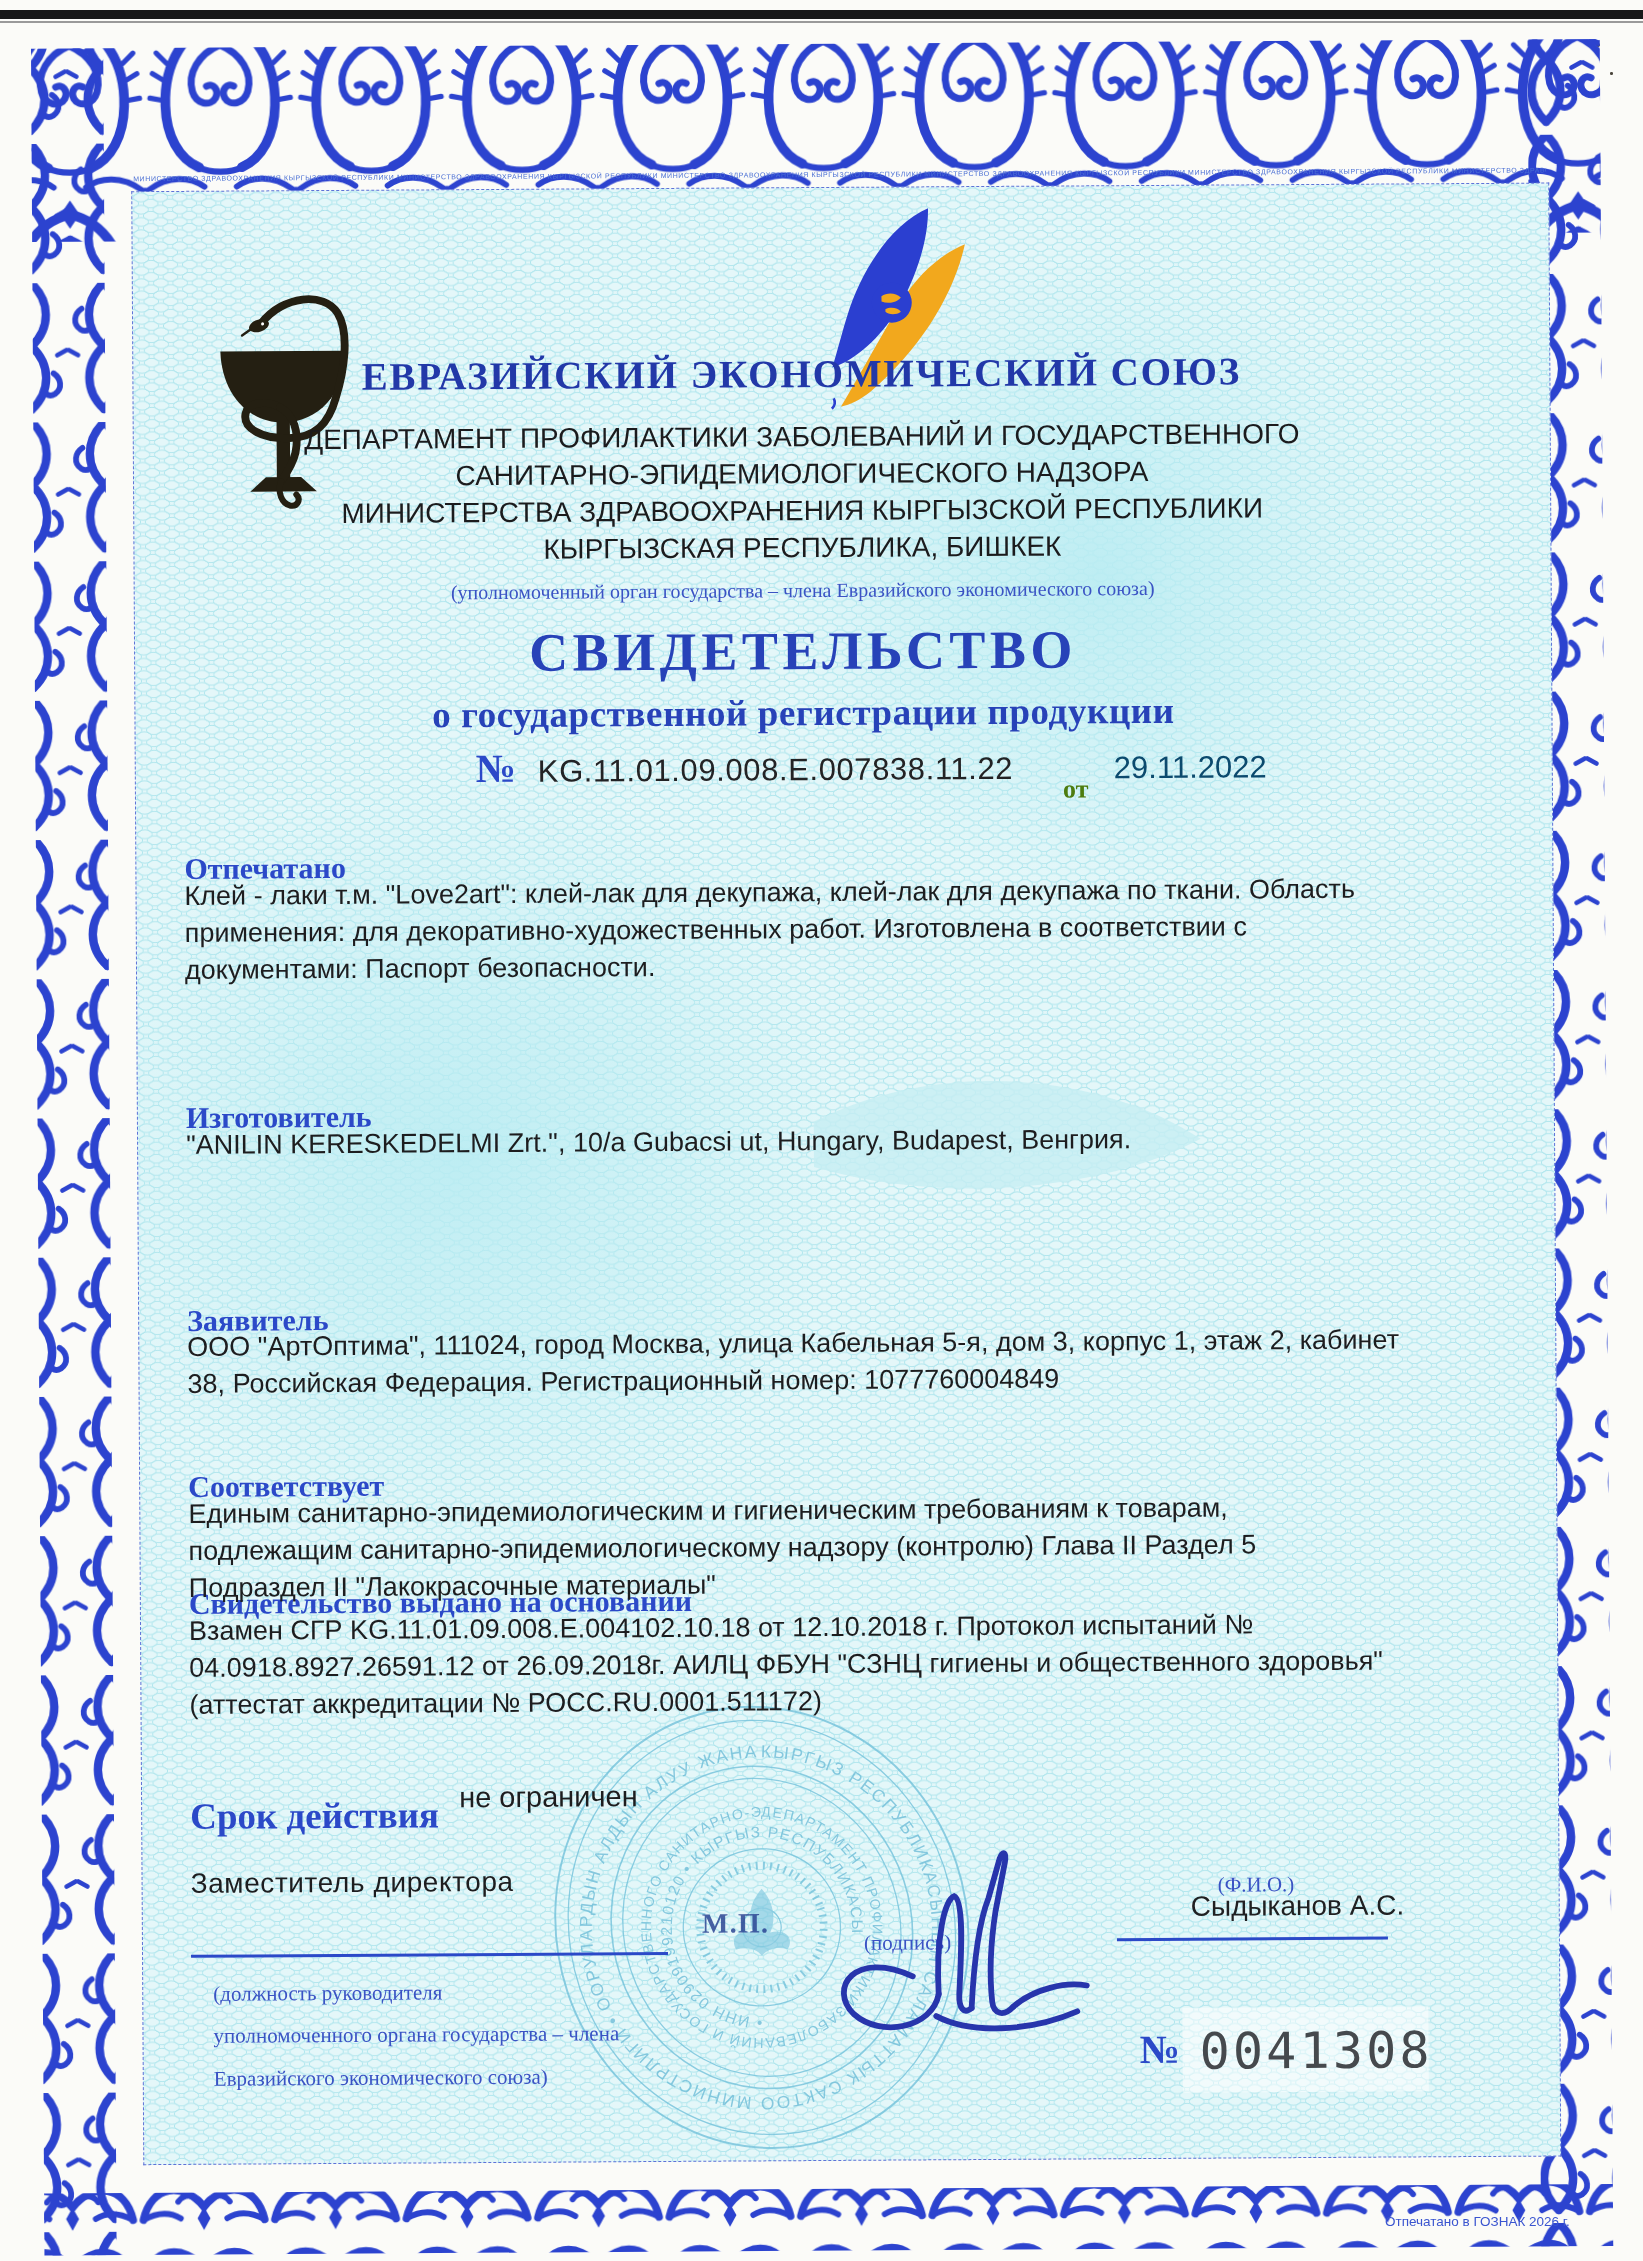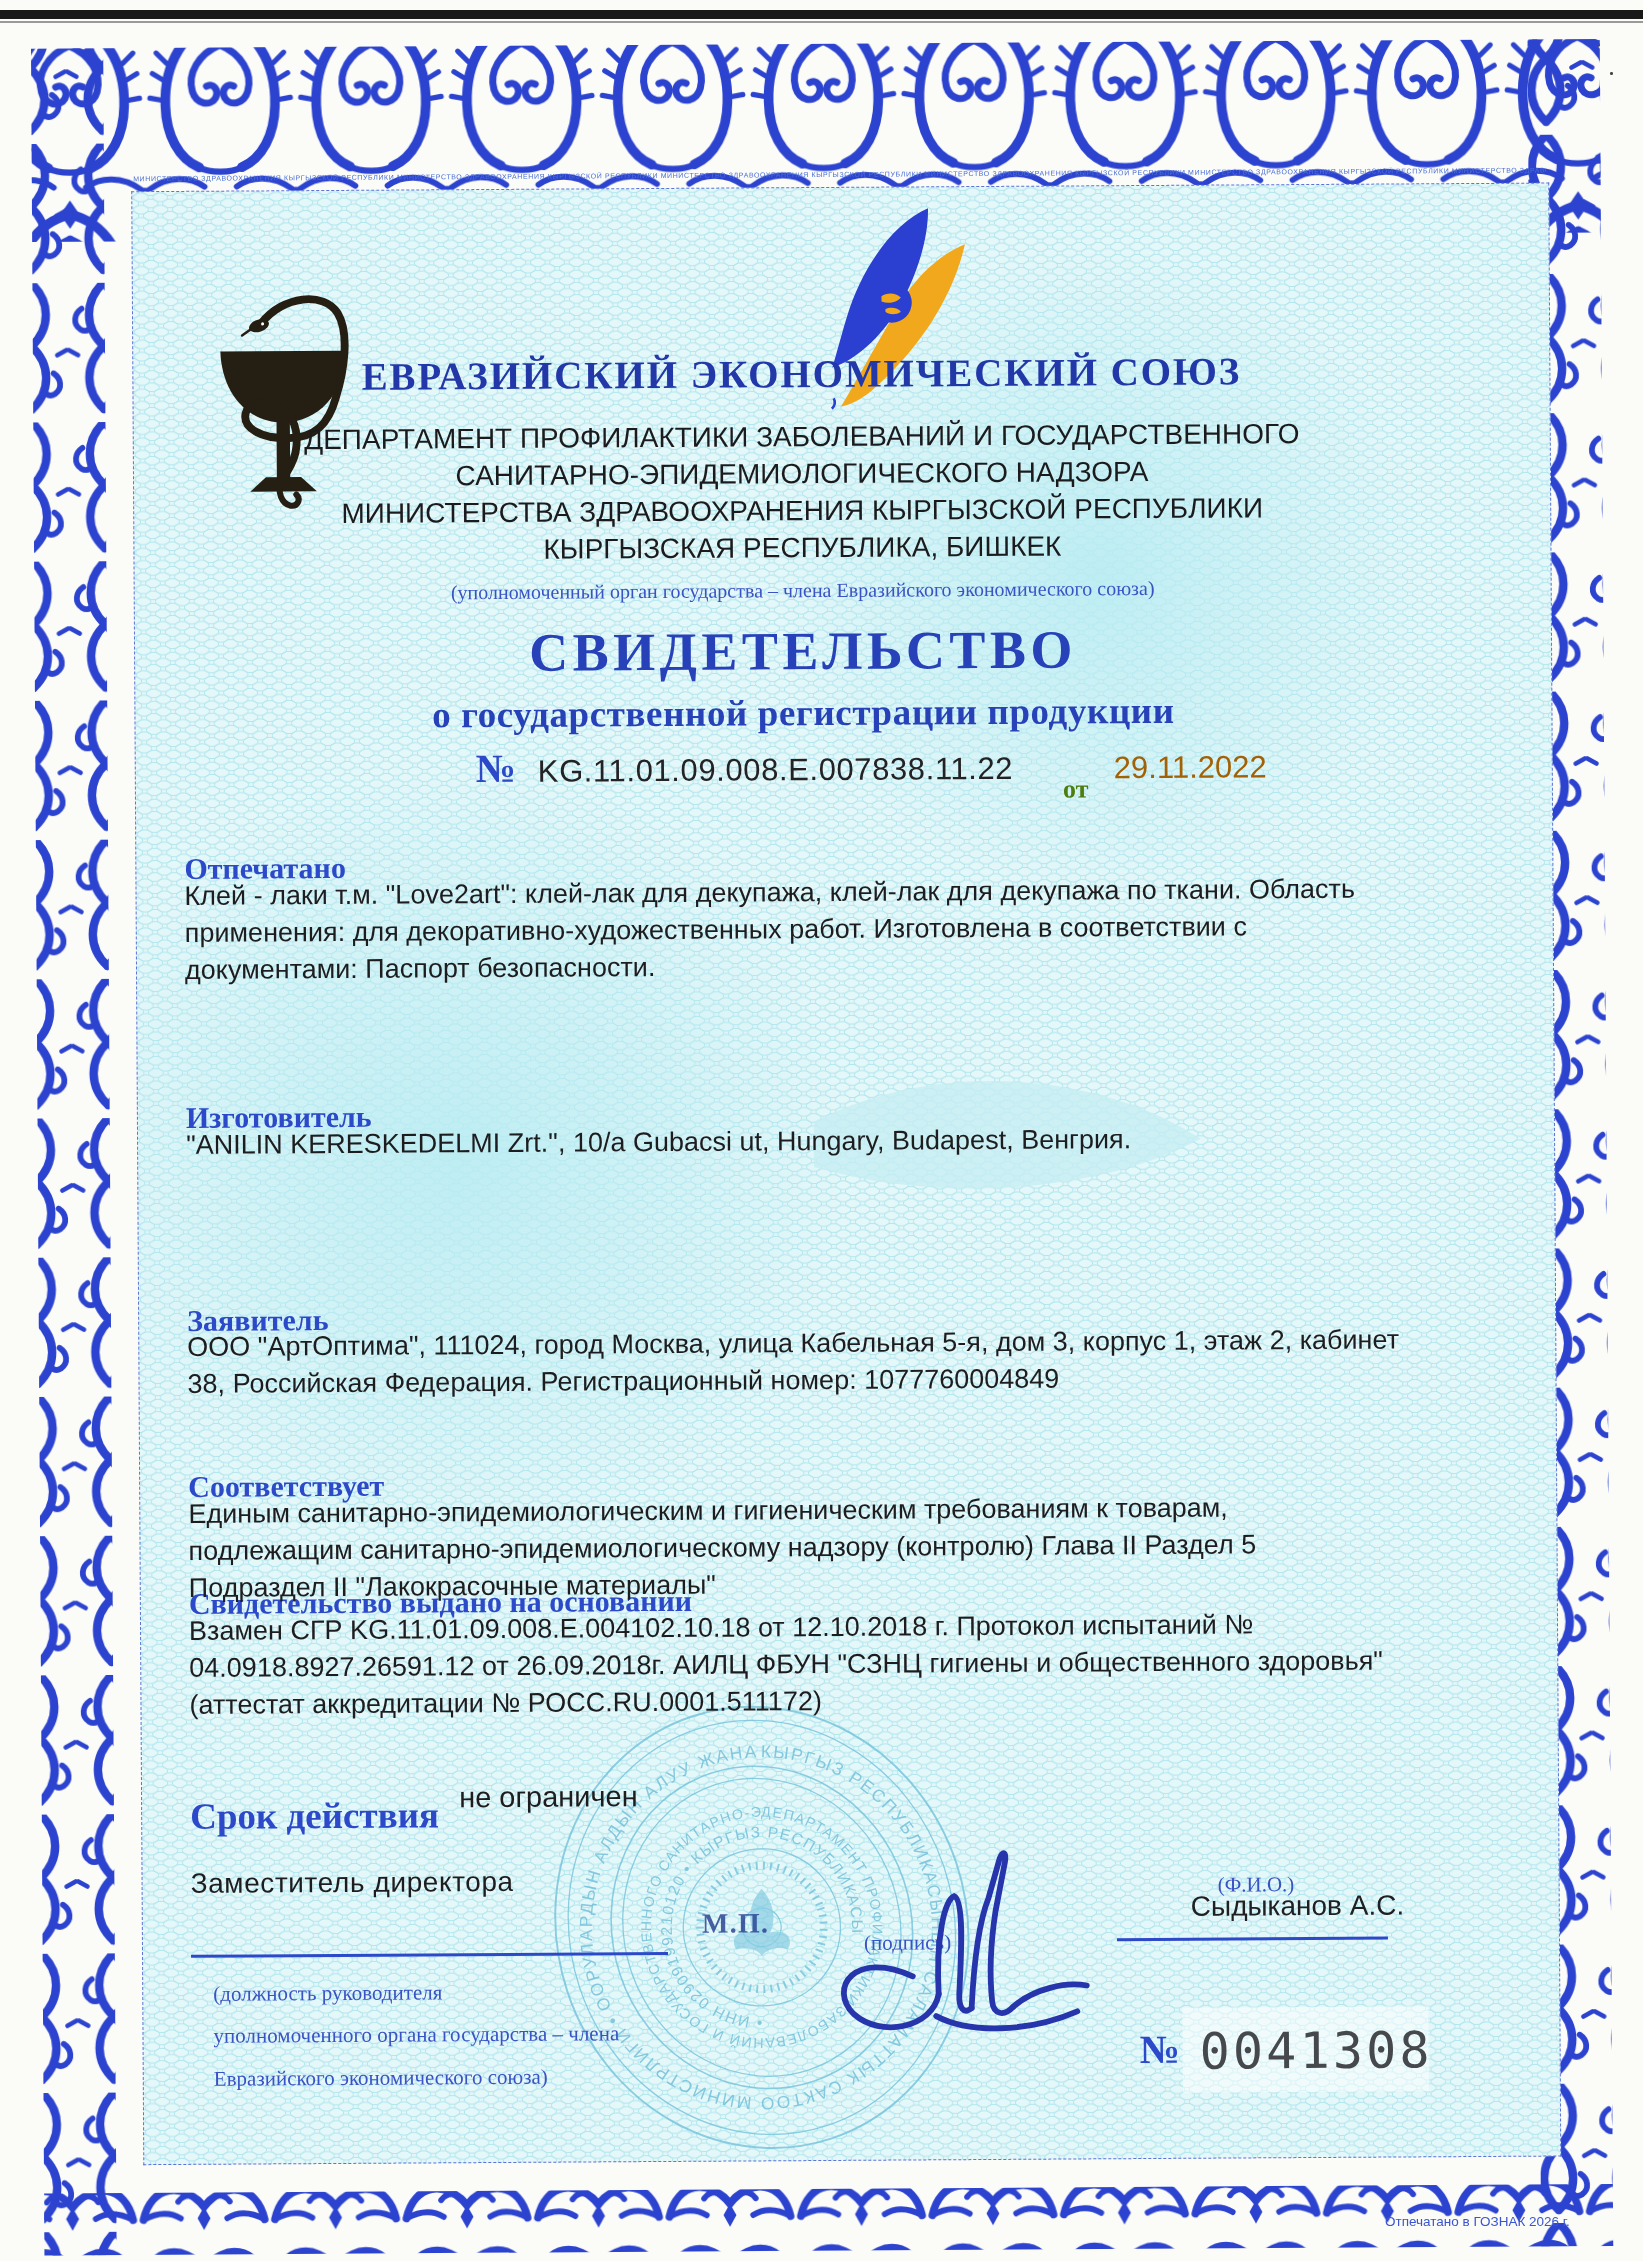--- a/index.html
+++ b/index.html
@@ -26,21 +26,21 @@
   .doc-title{position:absolute;left:168px;top:620px;width:1276px;text-align:center;z-index:3;
      font-family:"Liberation Serif",serif;font-weight:bold;font-size:54px;color:#2742b8;letter-spacing:4.5px;}
   .doc-sub{position:absolute;left:168px;top:691px;width:1276px;text-align:center;z-index:3;
      font-family:"Liberation Serif",serif;font-weight:bold;font-size:37px;color:#2742b8;letter-spacing:0.6px;}
   .numrow{z-index:3;}
   .num-label{position:absolute;left:478px;top:743px;font-family:"Liberation Serif",serif;font-weight:bold;
      font-size:40px;color:#2b49c8;z-index:3;}
   .num-value{position:absolute;left:540px;top:752px;font-size:31px;color:#232325;letter-spacing:0.6px;z-index:3;}
   .date-label{position:absolute;left:1065px;top:776px;font-family:"Liberation Serif",serif;font-weight:bold;
      font-size:26px;color:#4d7c0f;z-index:3;}
-  .date-value{position:absolute;left:1116px;top:752px;font-size:31px;color:#a16207;z-index:3;}
+  .date-value{position:absolute;left:1116px;top:752px;font-size:31px;color:#0c4a6e;z-index:3;}
   
   .sec-h{position:absolute;left:186px;font-family:"Liberation Serif",serif;font-weight:bold;
      font-size:30px;color:#2b49c8;z-index:2;}
   .sec-b{position:absolute;left:186px;width:1218px;font-size:27px;line-height:37px;color:#1d1d1f;z-index:3;}
   .sec-b.narrow{width:1173px;}
   
   .valid-label{position:absolute;left:186px;top:1791px;font-family:"Liberation Serif",serif;font-weight:bold;
      font-size:37px;color:#2b49c8;z-index:3;}
   .valid-value{position:absolute;left:455px;top:1779px;font-size:29px;color:#1d1d1f;z-index:3;}
   .position{position:absolute;left:186px;top:1864px;font-size:28px;color:#1d1d1f;letter-spacing:0.6px;z-index:3;}

